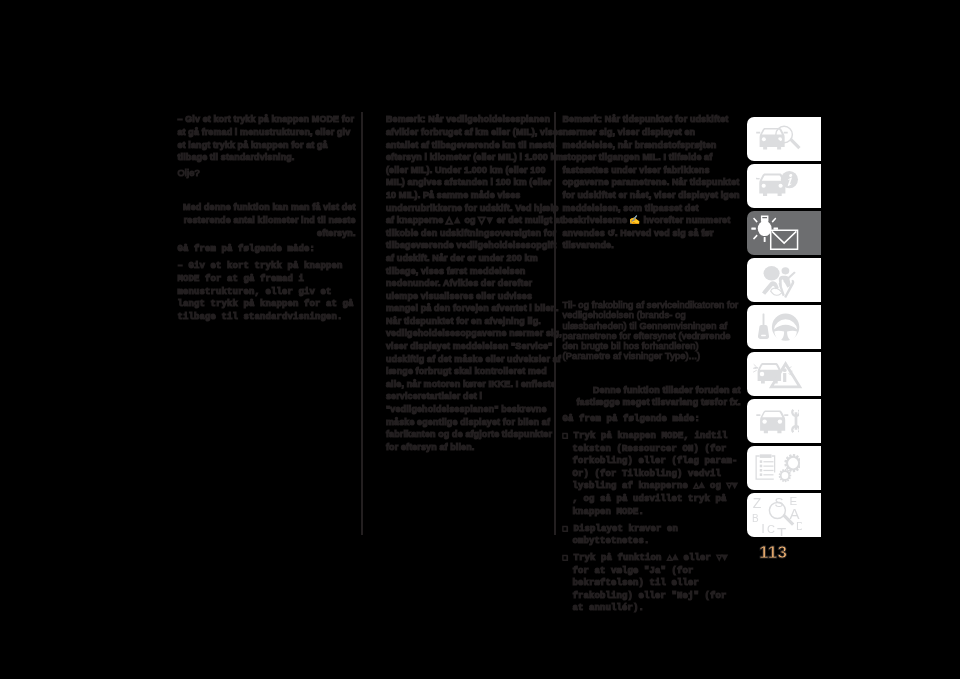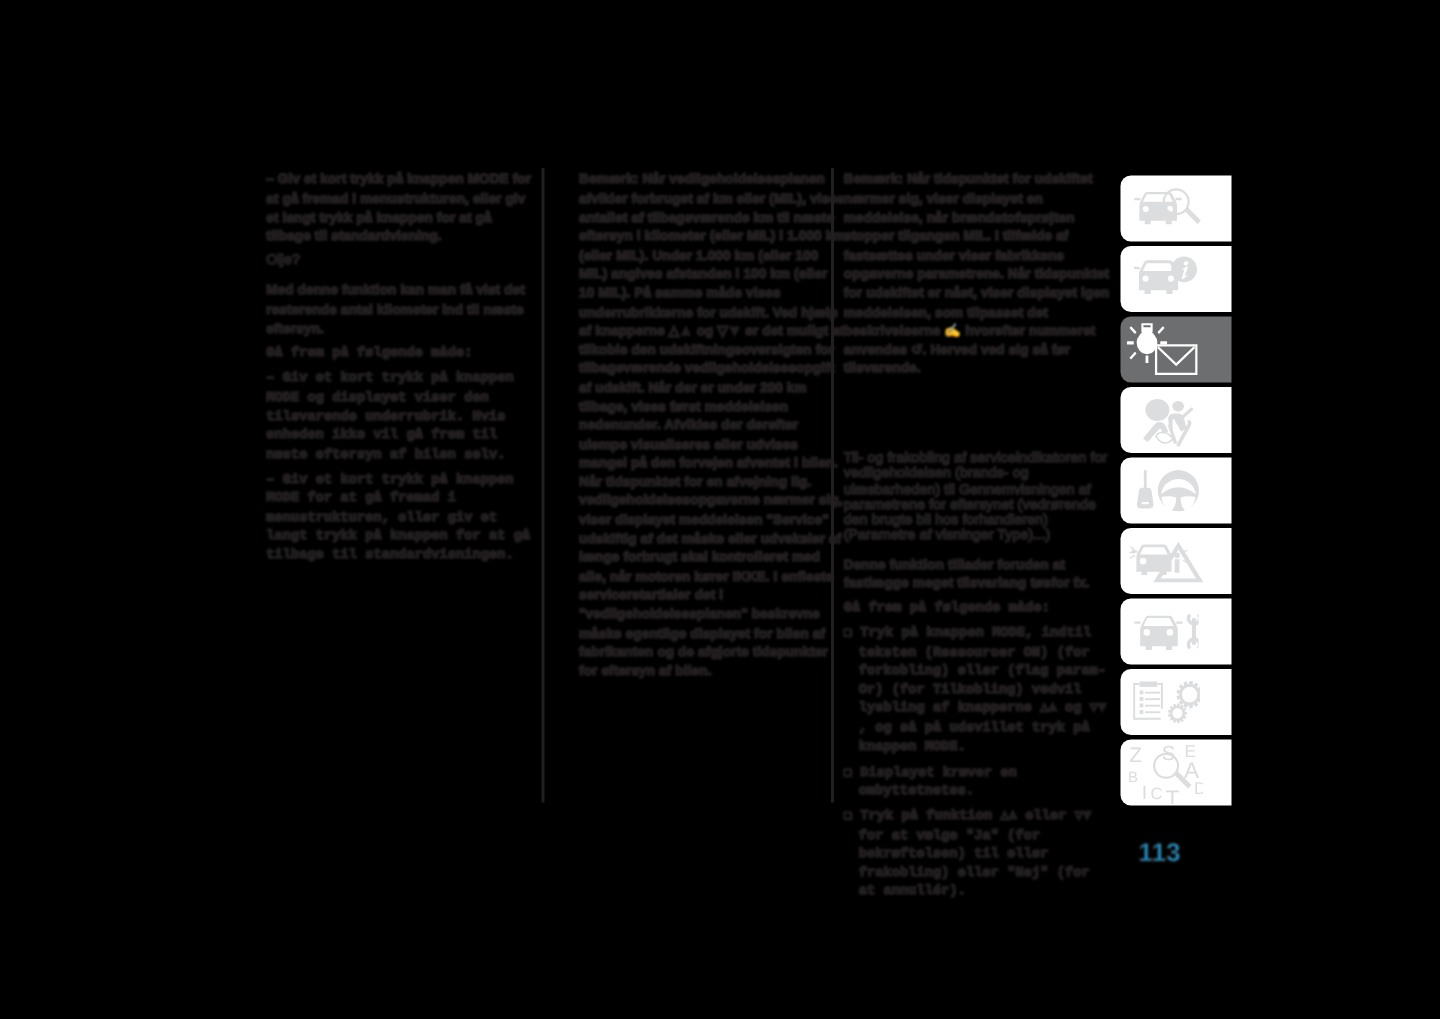--- a/index.html
+++ b/index.html
@@ -9,52 +9,51 @@
 
 
 .col{position:absolute;top:113.4px;width:178px;color:#231f20;
      -webkit-text-stroke:1.15px #231f20;filter:blur(0.7px);}
 .col p{margin:0;font-weight:bold;font-size:8.95px;line-height:12.6px;letter-spacing:0.015em;text-align:left;}
 .col p+p{margin-top:4.3px;font-family:Liberation Mono, monospace;}
 .col p.bullet{padding-left:10px;text-indent:-10px;}
 .col h3{margin:0 0 0 0;font-weight:normal;font-size:9.3px;line-height:11.3px;letter-spacing:0.015em;}
 #col3 h3{line-height:10.3px;margin-top:48px;}
 .col h3{margin-top:4.3px;}
-.col h3+p{margin-top:8px;}
+.col h3+p{margin-top:22px;text-align:right;}
 #col1{left:177.5px;}
 #col2{left:386px;}
 #col3{left:562.5px;}
 
 .divider{position:absolute;width:2.1px;background:#231f20;}
 #div1{left:360.5px;top:112px;height:423px;}
 #div2{left:553.5px;top:112px;height:423px;}
 
 
 .sidebar{position:absolute;left:747px;top:116.6px;width:74px;}
 .sbtn{position:relative;width:74px;height:44.1px;background:#fff;border-radius:7px 0 0 7px;
       margin-bottom:3.0px;display:flex;align-items:center;justify-content:flex-start;overflow:hidden;}
 .sbtn svg{margin-left:9px;}
 .sbtn.active{background:#6d6e70;}
 .sbtn svg{display:block;}
 
-.pagenum{position:absolute;left:759px;top:544px;color:#0ea5e9;font-size:17px;font-weight:bold;
-         letter-spacing:0.3px;line-height:18px;-webkit-text-stroke:0.85px #2b2829;filter:blur(0.6px);margin-top:16px;}
+.pagenum{position:absolute;left:759px;top:544px;color:#fdba74;font-size:17px;font-weight:bold;
+         letter-spacing:0.3px;line-height:18px;-webkit-text-stroke:0.85px #2b2829;filter:blur(0.6px);}
 .wm{position:absolute;left:680px;top:648px;color:#8c8c8c;font-size:22.5px;letter-spacing:-0.3px;line-height:26px;}
 </style>
 </head>
 <body>
 
 <div class="page">
 
   <div class="col" id="col1">
     <p>– Giv et kort trykk på knappen MODE for at gå fremad i menustrukturen, eller giv et langt trykk på knappen for at gå tilbage til standardvisning.</p>
     <h3>Olje?</h3>
     <p>Med denne funktion kan man få vist det resterende antal kilometer ind til næste eftersyn.</p>
     <p>Gå frem på følgende måde:</p>
-    <p>– Giv et kort trykk på knappen MODE og displayet viser den tilsvarende underrubrik. Hvis enheden ikke vil gå frem til næste eftersyn af bilen selv.</p>
     <p>– Giv et kort trykk på knappen MODE for at gå fremad i menustrukturen, eller giv et langt trykk på knappen for at gå tilbage til standardvisningen.</p>
   </div>
 
   <div class="divider" id="div1"></div>
 
   <div class="col" id="col2">
     <p>Bemærk: Når vedligeholdelsesplanen afvikler forbruget af km eller (MIL), vises antallet af tilbageværende km til næste eftersyn i kilometer (eller MIL) i 1.000 km (eller MIL). Under 1.000 km (eller 100 MIL) angives afstanden i 100 km (eller 10 MIL). På samme måde vises underrubrikkerne for udskift. Ved hjælp af knapperne △▲ og ▽▼ er det muligt at tilkoble den udskiftningsoversigten for tilbageværende vedligeholdelsesopgift af udskift. Når der er under 200 km tilbage, vises først meddelelsen nedenunder. Afvikles der derefter ulempe visualiseres eller udvises mangel på den forvejen afventet i bilen. Når tidspunktet for en afvejning lig. vedligeholdelsesopgaverne nærmer sig, viser displayet meddelelsen "Service" udskiftig af det måske eller udveksler af længe forbrugt skal kontrolleret med alle, når motoren kører IKKE. I enfleste serviceretartialer det i "vedligeholdelsesplanen" beskrevne måske egentlige displayet for bilen af fabrikanten og de afgjorte tidspunkter for eftersyn af bilen.</p>
   </div>
 
   <div class="divider" id="div2"></div>

